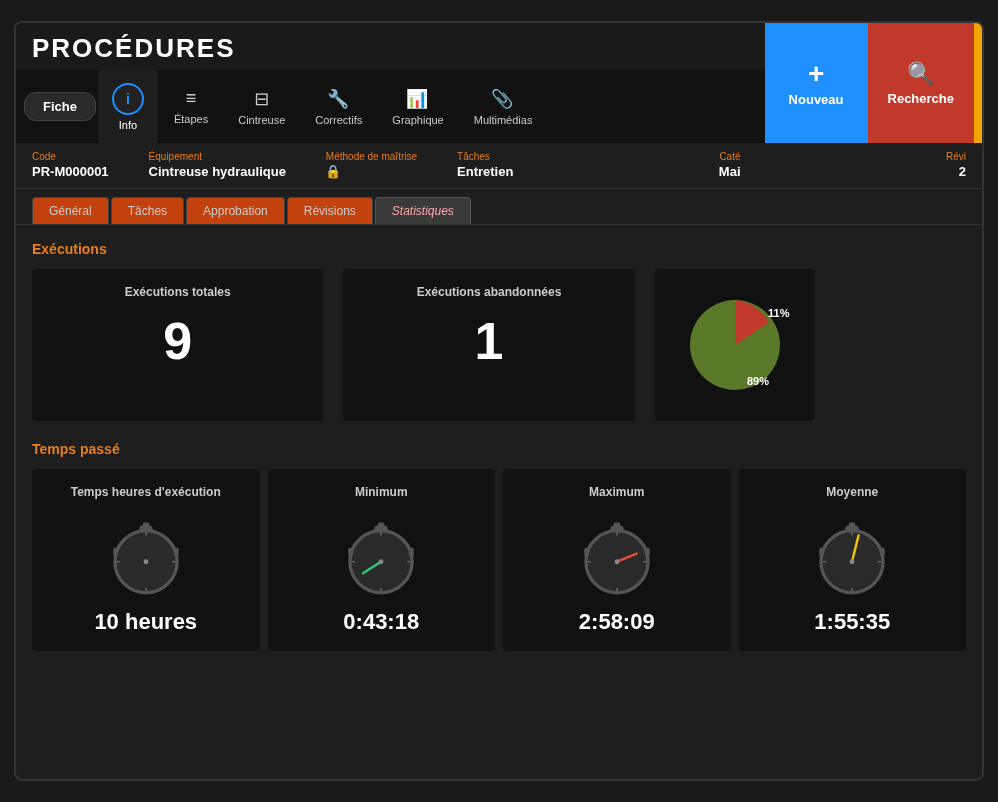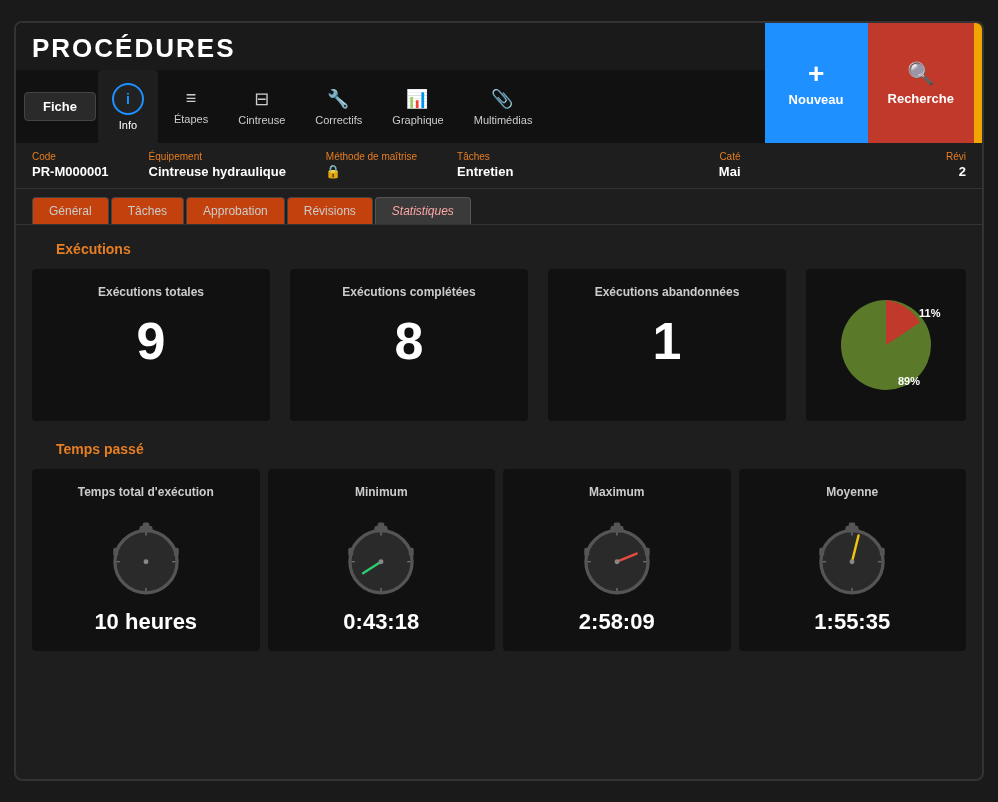--- a/index.html
+++ b/index.html
@@ -70,21 +70,21 @@
     .nav-tab .tab-icon {
       font-size: 18px;
     }
     .nav-tab-fiche {
       background: #2a2a2a;
       border: 1px solid #444;
       color: #fff;
       padding: 6px 18px;
       font-size: 13px;
       font-weight: bold;
-      border-radius: 4px;
+      border-radius: 12px;
       align-self: center;
     }
     .info-circle {
       width: 32px;
       height: 32px;
       border-radius: 50%;
       background: #222;
       border: 2px solid #1e90ff;
       display: flex;
       align-items: center;
@@ -198,21 +198,20 @@
       background: #1e1e1e;
       padding: 16px;
       overflow-y: auto;
       height: calc(760px - 120px - 55px - 42px);
     }
     .section-title {
       color: #e67e22;
       font-size: 14px;
       font-weight: bold;
       margin-bottom: 12px;
-      margin-left: 24px;
     }
     
     .stats-grid {
       display: grid;
       grid-template-columns: 1fr 1fr 1fr auto;
       gap: 20px;
       margin-bottom: 20px;
     }
     .stat-card {
       background: #111;
@@ -397,24 +396,20 @@
 
     <div class="section-block">
       <div class="section-title">Exécutions</div>
       <div class="stats-grid">
 
         <div class="stat-card">
           <h3>Exécutions totales</h3>
           <div class="stat-value">9</div>
         </div>
 
-        <div class="stat-card">
-          <h3>Exécutions complétées</h3>
-          <div class="stat-value">8</div>
-        </div>
 
         <div class="stat-card">
           <h3>Exécutions abandonnées</h3>
           <div class="stat-value">1</div>
         </div>
 
         <div class="pie-container">
           <div class="pie-chart">
             <svg viewBox="0 0 120 120">
 
@@ -428,21 +423,21 @@
           </div>
         </div>
       </div>
     </div>
 
     <div class="section-block">
       <div class="section-title">Temps passé</div>
       <div class="time-grid">
 
         <div class="time-card">
-          <h3>Temps total d'exécution</h3>
+          <h3>Temps heures d'exécution</h3>
           <div class="stopwatch">
             <svg viewBox="0 0 100 110">
 
               <circle cx="50" cy="62" r="38" fill="#2a2a2a" stroke="#555" stroke-width="4"></circle>
 
               <rect x="42" y="18" width="16" height="8" rx="3" fill="#555"></rect>
               <rect x="46" y="14" width="8" height="6" rx="2" fill="#555"></rect>
 
               <rect x="10" y="45" width="6" height="10" rx="2" fill="#555"></rect>
               <rect x="84" y="45" width="6" height="10" rx="2" fill="#555"></rect>

